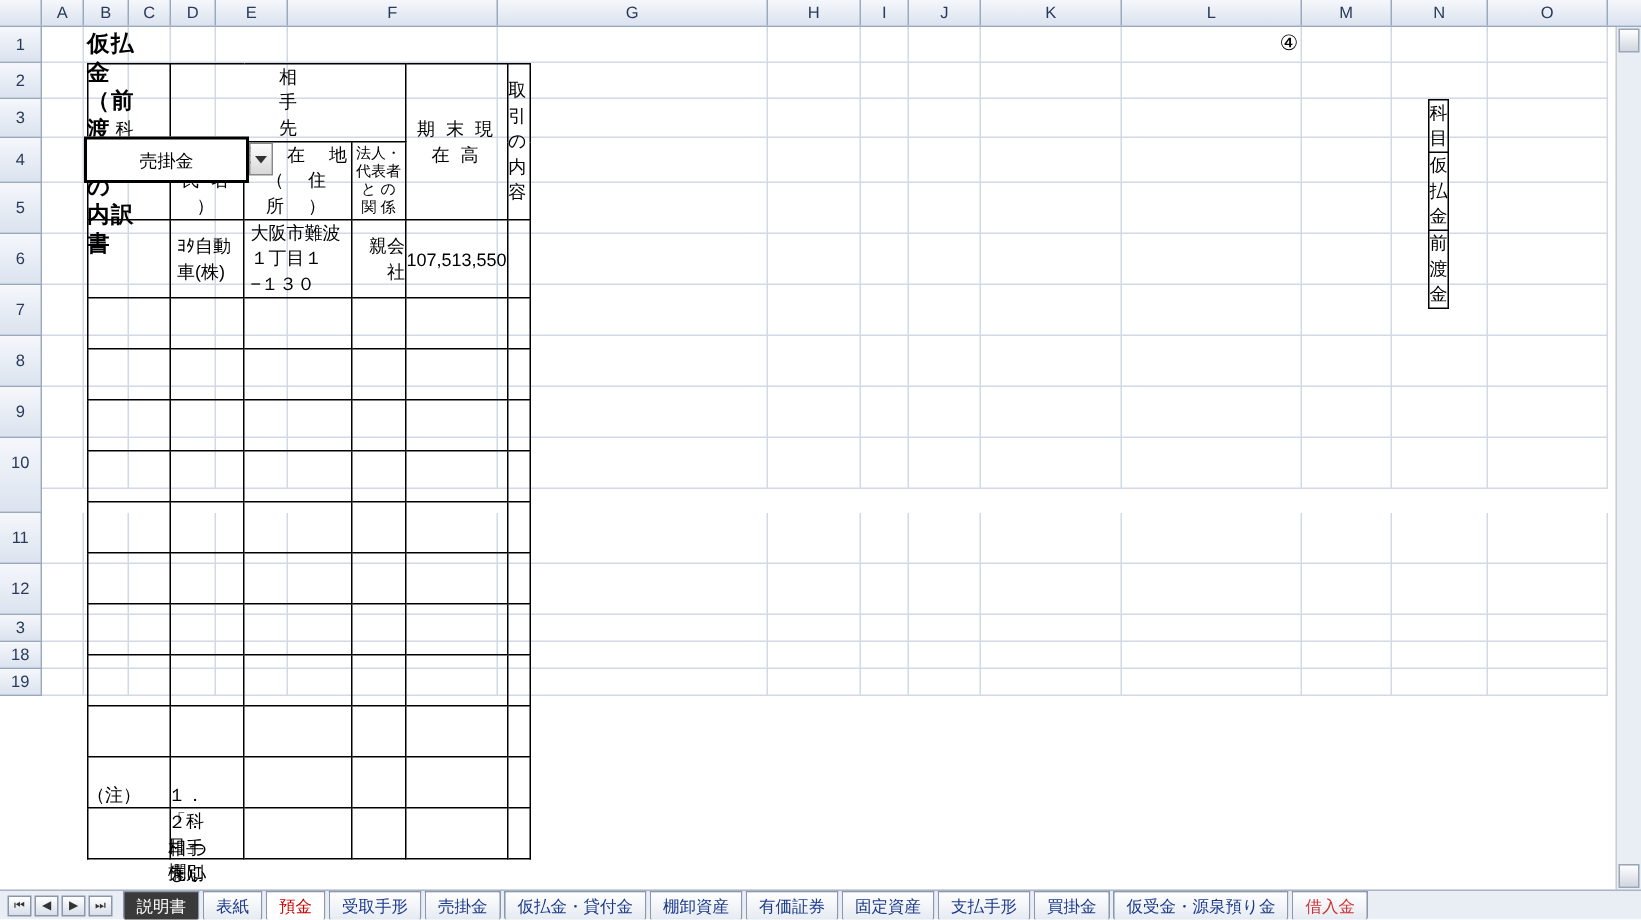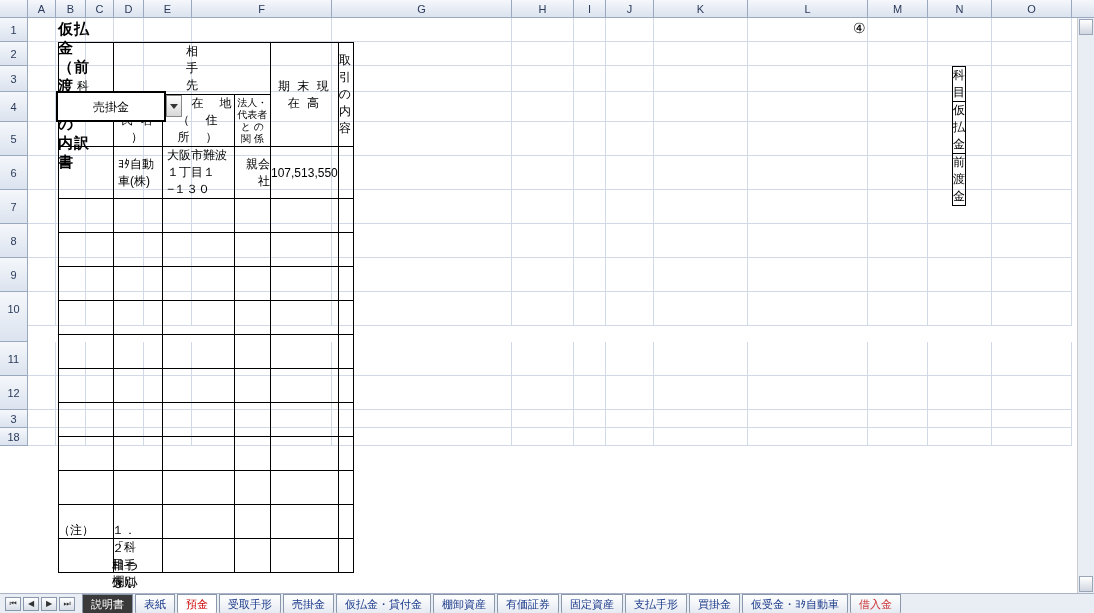--- a/index.html
+++ b/index.html
@@ -313,20 +313,38 @@
         <div class="gc cw-G rh-s" style="height: 18px;"></div>
         <div class="gc cw-H rh-s" style="height: 18px;"></div>
         <div class="gc cw-I rh-s" style="height: 18px;"></div>
         <div class="gc cw-J rh-s" style="height: 18px;"></div>
         <div class="gc cw-K rh-s" style="height: 18px;"></div>
         <div class="gc cw-L rh-s" style="height: 18px;"></div>
         <div class="gc cw-M rh-s" style="height: 18px;"></div>
         <div class="gc cw-N rh-s" style="height: 18px;"></div>
         <div class="gc cw-O rh-s" style="height: 18px;"></div>
       </div>
+      <div class="row">
+        <div class="row-cell rh-s" style="height: 18px; line-height: 18px;">19</div>
+        <div class="gc cw-A rh-s" style="height: 18px;"></div>
+        <div class="gc cw-B rh-s" style="height: 18px;"></div>
+        <div class="gc cw-C rh-s" style="height: 18px;"></div>
+        <div class="gc cw-D rh-s" style="height: 18px;"></div>
+        <div class="gc cw-E rh-s" style="height: 18px;"></div>
+        <div class="gc cw-F rh-s" style="height: 18px;"></div>
+        <div class="gc cw-G rh-s" style="height: 18px;"></div>
+        <div class="gc cw-H rh-s" style="height: 18px;"></div>
+        <div class="gc cw-I rh-s" style="height: 18px;"></div>
+        <div class="gc cw-J rh-s" style="height: 18px;"></div>
+        <div class="gc cw-K rh-s" style="height: 18px;"></div>
+        <div class="gc cw-L rh-s" style="height: 18px;"></div>
+        <div class="gc cw-M rh-s" style="height: 18px;"></div>
+        <div class="gc cw-N rh-s" style="height: 18px;"></div>
+        <div class="gc cw-O rh-s" style="height: 18px;"></div>
+      </div>
     </div>
 
 <div class="overlay">
   <div class="title">仮払金（前渡金）の内訳書</div>
   <div class="c4">④</div>
 
   <table class="mtable">
     <tbody>
           <tr>
       <th rowspan="2" class="c-kamoku ls">科　　目</th>
@@ -476,15 +494,15 @@
   <div class="tab">表紙</div>
   <div class="tab sel2">預金</div>
   <div class="tab">受取手形</div>
   <div class="tab">売掛金</div>
   <div class="tab">仮払金・貸付金</div>
   <div class="tab">棚卸資産</div>
   <div class="tab">有価証券</div>
   <div class="tab">固定資産</div>
   <div class="tab">支払手形</div>
   <div class="tab">買掛金</div>
-  <div class="tab">仮受金・ﾖﾀ自動車</div>
+  <div class="tab">仮受金・源泉預り金</div>
   <div class="tab r">借入金</div>
 </div>
 
 </body></html>

